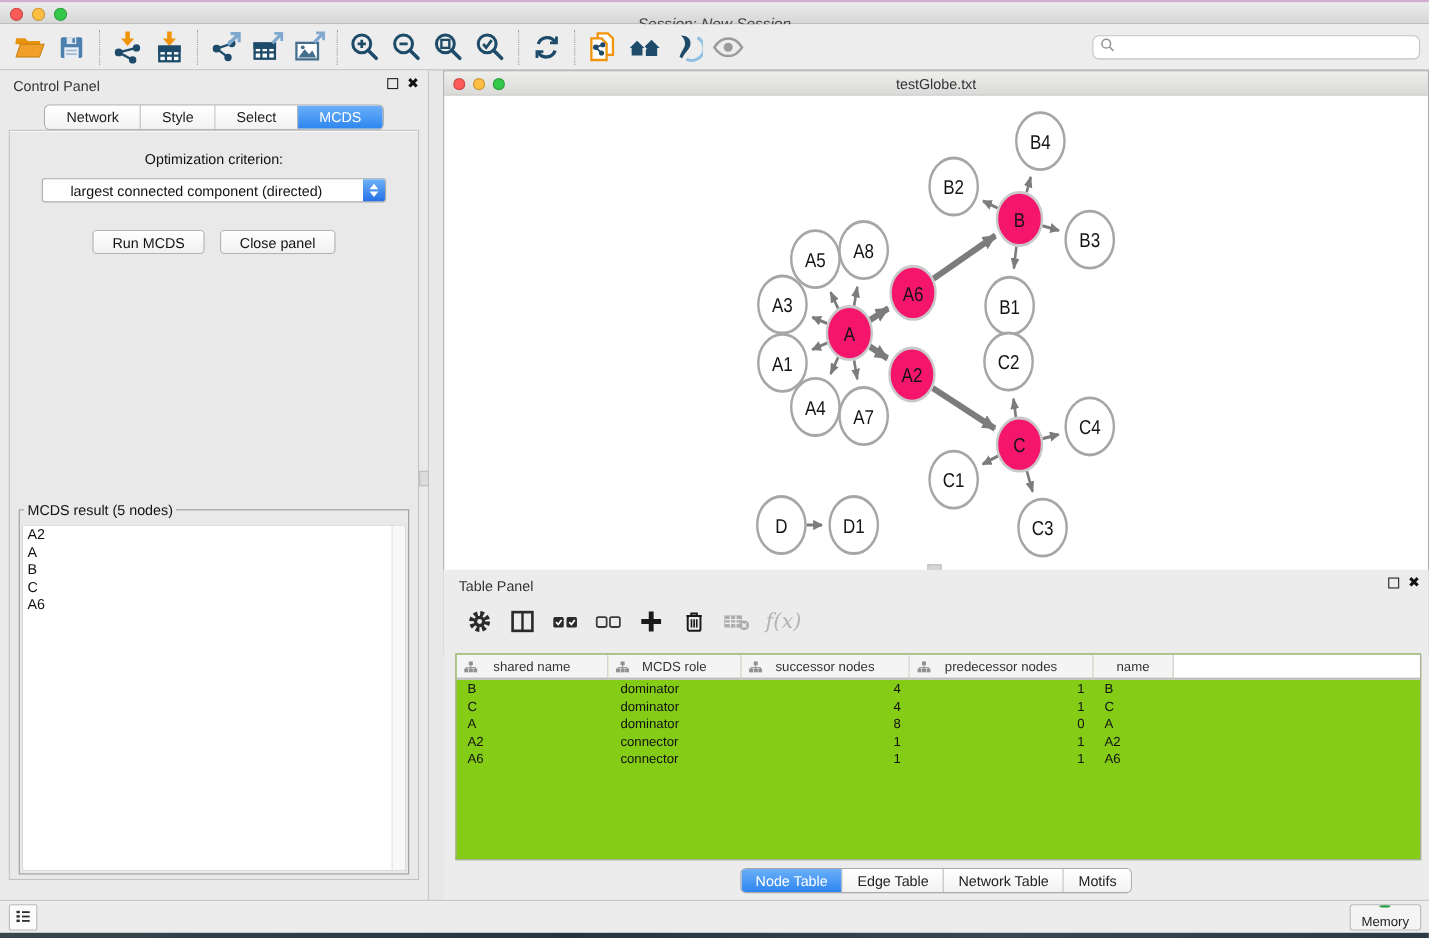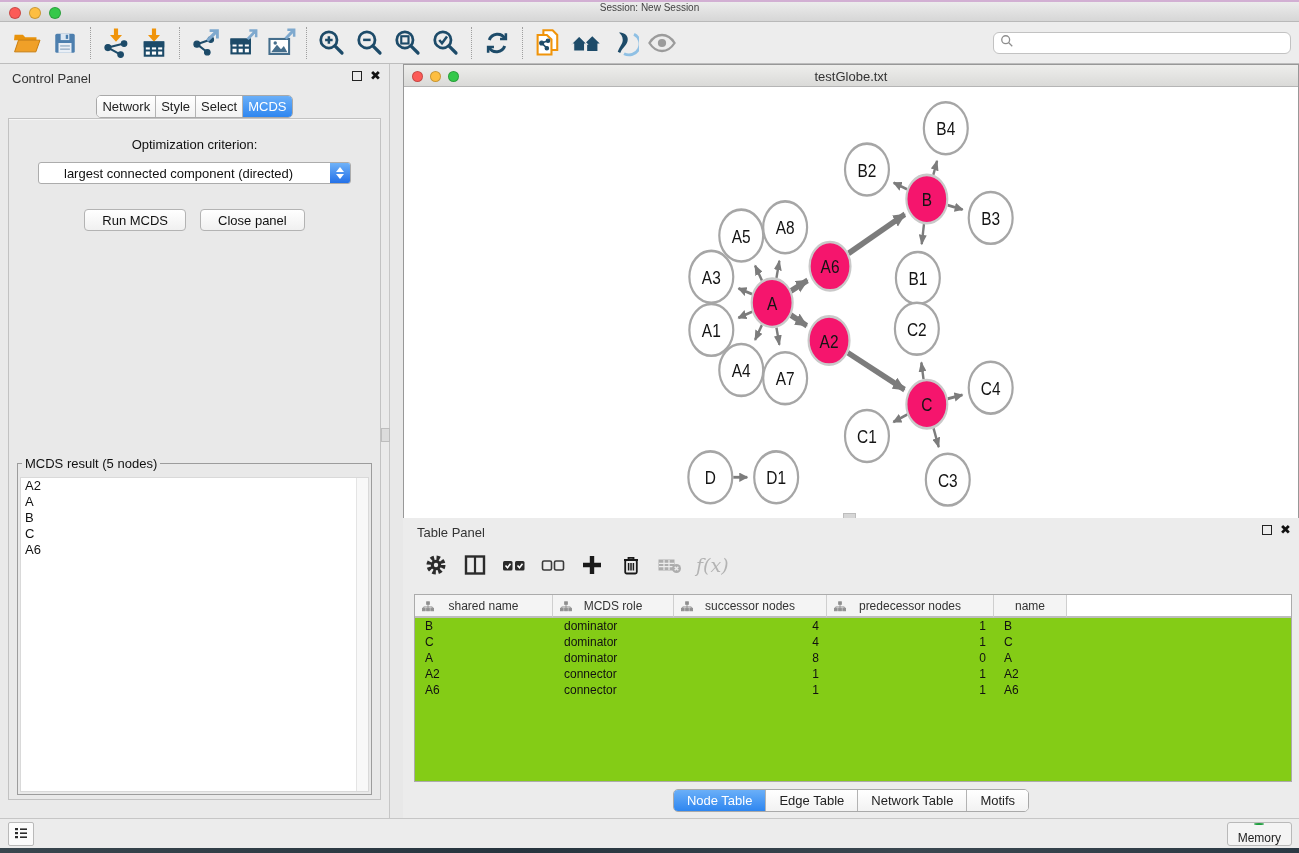--- a/index.html
+++ b/index.html
@@ -6,21 +6,21 @@
   html,body { width:1299px; height:853px; overflow:hidden; }
   body { font-family:"Liberation Sans","DejaVu Sans",sans-serif; font-size:13px; color:#222; background:#E8E8E8; }
   .app { position:relative; width:1299px; height:853px; background:#E8E8E8; }
 
   
   .titlebar { position:absolute; left:0; top:0; width:100%; height:22px;
     background:linear-gradient(#ECECEC,#D6D6D6); border-top:2px solid #D2AFD3; border-bottom:1px solid #B9B9B9; }
   .lights { position:absolute; left:9px; top:5px; display:flex; gap:8px; }
   .light { width:12px; height:12px; border-radius:50%; border:0.5px solid rgba(0,0,0,.2); }
   .light.red{background:#FC5B57}.light.yellow{background:#FDBE41}.light.green{background:#34C84A}
-  .titlebar .title { position:absolute; left:0; right:0; top:0; text-align:center; color:#444; font-size:10px; }
+  .titlebar .title { position:absolute; left:0; right:0; top:11px; text-align:center; color:#444; font-size:14px;font-style:italic; }
 
   
   .toolbar { position:absolute; left:0; top:22px; width:100%; height:42px; background:#EDEDED;
     border-bottom:1px solid #BDBDBD; display:flex; align-items:center; padding:0 8px; }
   .tbtn { width:38px; height:34px; display:flex; align-items:center; justify-content:center; background:transparent; border:none; cursor:default; flex:0 0 auto; }
   .tbtn svg { display:block; }
   .tsep { width:1px; height:32px; border-left:1px dotted #9F9F9F; margin:0 6px; flex:0 0 auto; }
   .searchbox { margin-left:auto; width:298px; height:22px; background:#FFF; border:1px solid #C2C2C2; border-radius:6px;
     display:flex; align-items:center; padding:0 6px; }
   .searchbox input { border:none; outline:none; flex:1; font-size:12px; font-family:inherit; background:transparent; }
@@ -31,21 +31,21 @@
   
   .control-panel { position:absolute; left:0; top:0; width:390px; height:100%; background:#EAEAEA; border-right:1px solid #C6C6C6; }
   .panel-head { position:relative; height:28px; }
   .panel-title { position:absolute; left:12px; top:7px; font-size:13px; color:#333; }
   .panel-icons { position:absolute; right:8px; top:7px; display:flex; gap:8px; align-items:center; }
   .float-ico { width:10px; height:10px; border:1.5px solid #222; }
   .close-ico { font-size:13px; font-weight:bold; color:#111; line-height:10px; }
 
   .tabs-row { position:absolute; left:0; top:31px; width:100%; display:flex; justify-content:center; z-index:3; }
   .seg { display:flex; border:1px solid #A9A9A9; border-radius:5px; overflow:hidden; background:#FCFCFC; }
-  .seg .tab { padding:3px 5px; font-size:13px; color:#222; border-right:1px solid #B3B3B3; background:linear-gradient(#FFFFFF,#F2F2F2); }
+  .seg .tab { padding:3px 19px; font-size:13px; color:#222; border-right:1px solid #B3B3B3; background:linear-gradient(#FFFFFF,#F2F2F2); }
   .seg .tab:last-child { border-right:none; }
   .seg .tab.active { background:linear-gradient(#6AAFF8,#2E86F0); color:#FFF; }
 
   .cp-content { position:absolute; left:8px; right:8px; top:54px; bottom:18px; background:#E9E9E9; border:1px solid #C2C2C2; box-shadow:inset 0 1px 0 #F7F7F7; }
   .opt-label { text-align:center; margin-top:18px; font-size:13px; color:#111; }
   .combo { position:relative; margin:10px auto 0; width:313px; height:22px; background:#FFF; border:1px solid #ACACAC; border-radius:3px; display:flex; align-items:center; }
   .combo .combo-text { padding-left:25px; font-size:13px; color:#111; white-space:nowrap; }
   .combo .stepper { position:absolute; right:0; top:0; width:20px; height:20px; border-radius:0 2px 2px 0;
     background:linear-gradient(#6FB2F8,#2471E8); display:flex; flex-direction:column; align-items:center; justify-content:center; gap:2px; }
   .arrow-up { width:0; height:0; border-left:4px solid transparent; border-right:4px solid transparent; border-bottom:5px solid #FFF; }

